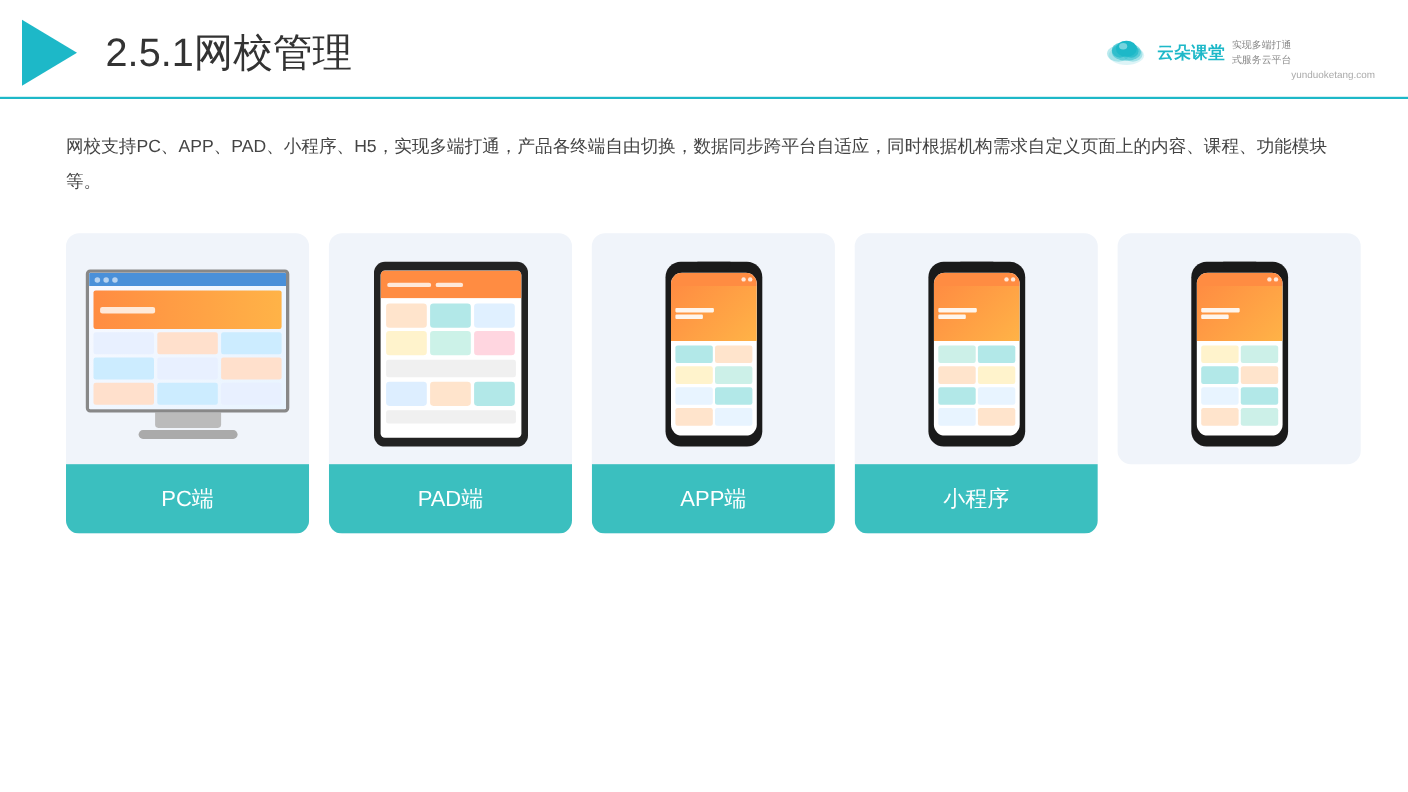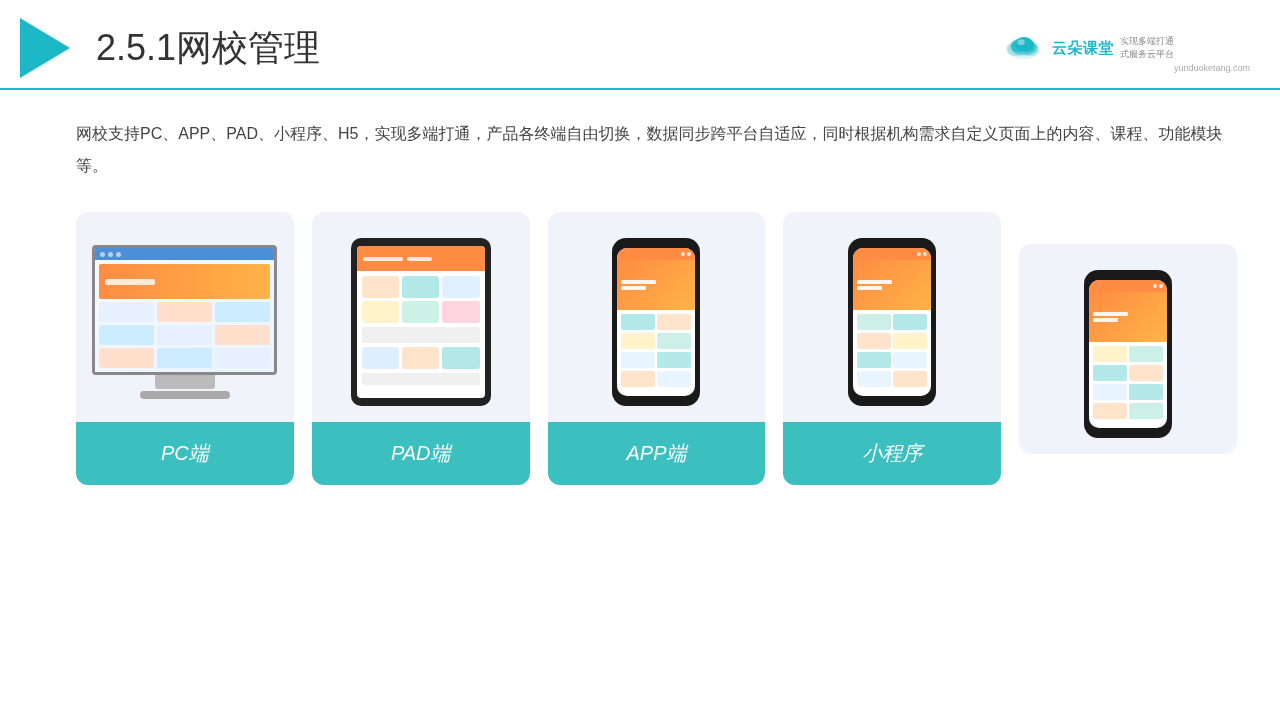--- a/index.html
+++ b/index.html
@@ -38,36 +38,34 @@
       color: #333;
     }
     .header-title span {
       color: #333;
       font-weight: 400;
     }
 
     
     .main {
       padding: 28px 43px 20px 60px;
-      margin-left: 16px;
     }
     .description {
       font-size: 16px;
       color: #444;
       line-height: 2;
       margin-bottom: 30px;
     }
 
     
     .cards-container {
       display: flex;
       gap: 18px;
-      align-items: center;
+      align-items: flex-start;
       justify-content: center;
-      font-style: italic;
     }
 
     .card {
       background: #f0f4fa;
       border-radius: 12px;
       display: flex;
       flex-direction: column;
       align-items: center;
       overflow: hidden;
       flex: 1;

